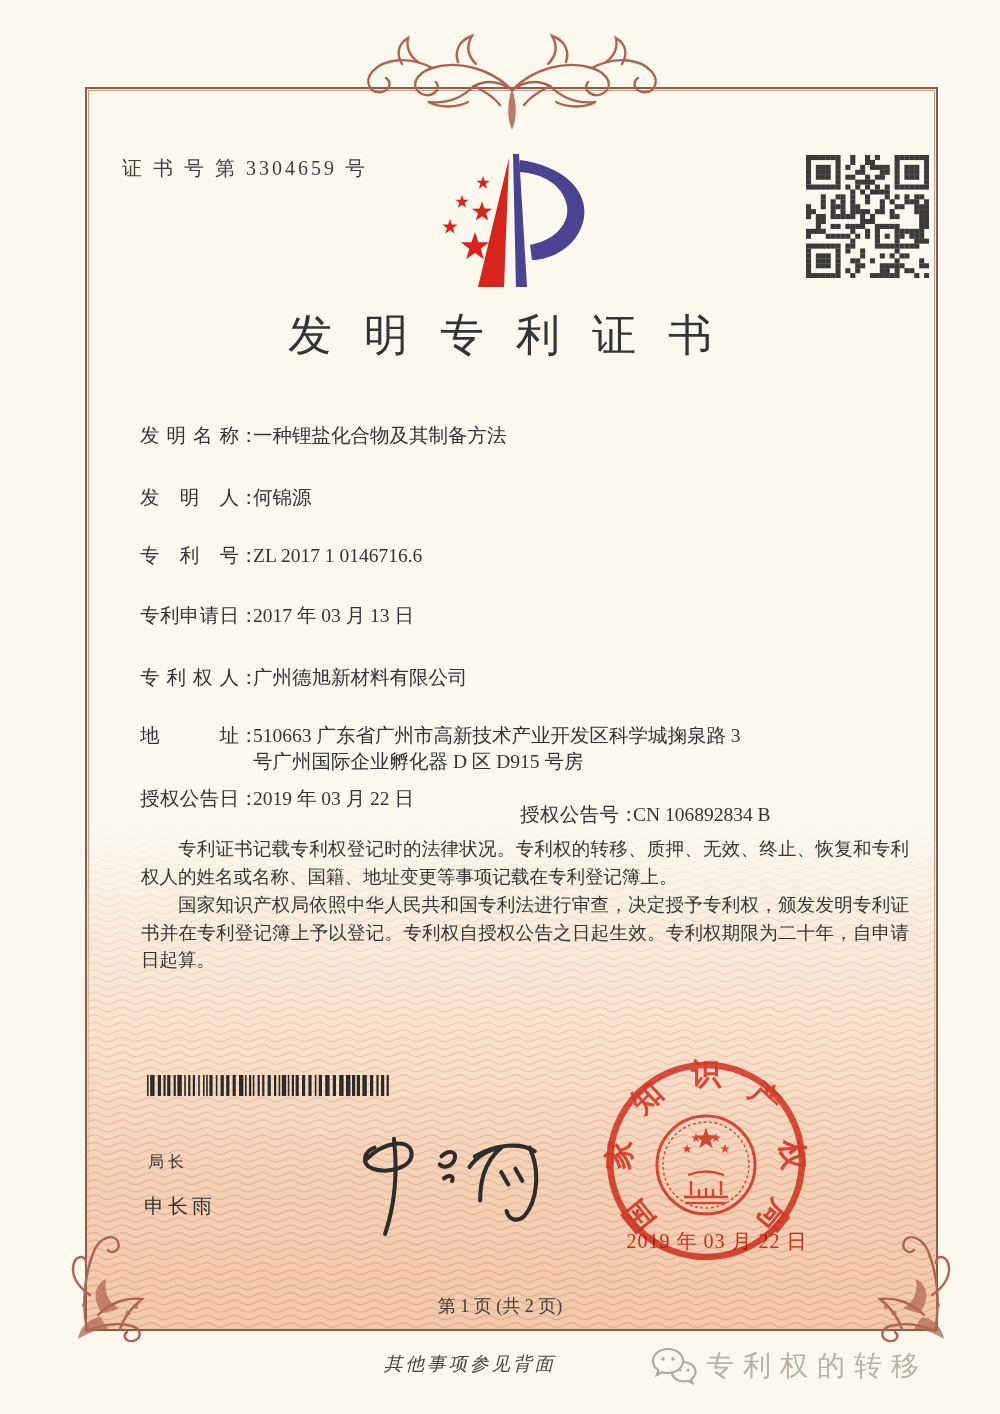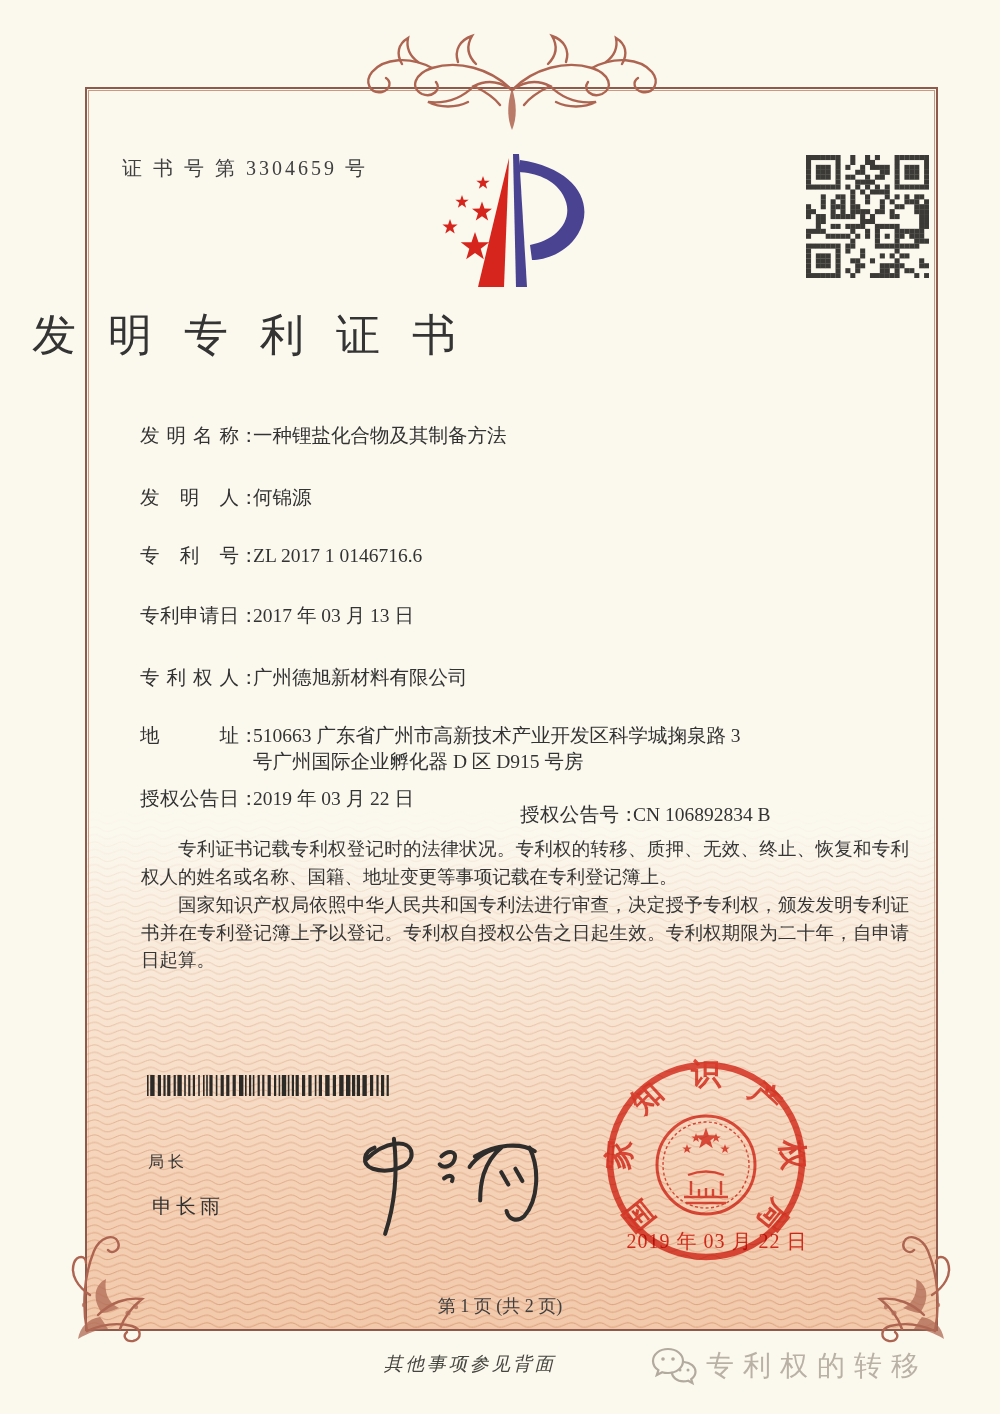--- a/index.html
+++ b/index.html
@@ -8,37 +8,37 @@
   
   .frame{position:absolute;left:85px;top:87px;width:849px;height:1240px;border:2px solid #8e5a4c;}
   .frame-inner{position:absolute;inset:1px;border:1px solid #c79a84;}
   .bgfx{position:absolute;inset:0;width:100%;height:100%;}
   .ornament{position:absolute;pointer-events:none;}
   .orn-br{transform:scaleX(-1);}
   
   .cert-no{position:absolute;left:122px;top:155px;font-size:20px;letter-spacing:3px;color:#3f3f3f;text-align:center;}
   .logo{position:absolute;left:430px;top:146px;}
   .qr{position:absolute;left:806px;top:155px;width:123px;height:123px;}
-  .title{position:absolute;left:0;right:0;top:306px;text-align:left;font-size:44px;
+  .title{position:absolute;left:0;right:0;top:306px;text-align:center;font-size:44px;
          letter-spacing:32px;text-indent:32px;color:#343434;font-weight:500;}
   
   .rows{position:absolute;left:140px;top:0;width:780px;}
   .row{position:absolute;left:0;font-size:19.5px;line-height:26px;color:#333;}
   .flabel{display:inline-block;width:99px;text-align:justify;text-align-last:justify;vertical-align:top;}
   .fcolon{display:inline-block;width:14px;vertical-align:top;}
   .fvalue{display:inline-block;max-width:655px;vertical-align:top;white-space:pre-wrap;}
   .grant2{position:absolute;left:380px;top:16px;white-space:nowrap;}
   
   .body-text{position:absolute;left:141px;top:836px;width:768px;font-size:18.5px;line-height:27.5px;
              color:#353535;text-align:justify;}
   .body-text p{margin:0 0 1px 0;text-indent:2em;}
   
   .barcode{position:absolute;left:147px;top:1075px;width:246px;height:21px;}
   .officer-title{position:absolute;left:148px;top:1152px;font-size:16px;letter-spacing:4px;color:#333;}
-  .officer-name{position:absolute;left:152px;top:1193px;font-size:20px;letter-spacing:4px;color:#333;}
+  .officer-name{position:absolute;left:144px;top:1193px;font-size:20px;letter-spacing:4px;color:#333;}
   .signature{position:absolute;left:305px;top:1130px;}
   .seal{position:absolute;left:596px;top:1051px;mix-blend-mode:multiply;opacity:.92;}
   .seal-date{position:absolute;left:607px;top:1228px;width:220px;text-align:center;font-size:20px;
              letter-spacing:1px;color:#dc3425;mix-blend-mode:multiply;}
   .page-number{position:absolute;left:0;right:0;top:1294px;text-align:center;font-size:18px;color:#3e3e3e;}
   .back-note{position:absolute;left:0;right:60px;top:1351px;text-align:center;font-size:18.5px;
              font-style:italic;letter-spacing:3px;color:#45443e;}
   .watermark{position:absolute;left:650px;top:1345px;display:flex;align-items:center;gap:8px;
              color:#b3aa9e;}
   .watermark .wm-text{font-size:28px;letter-spacing:9px;opacity:.9;}

